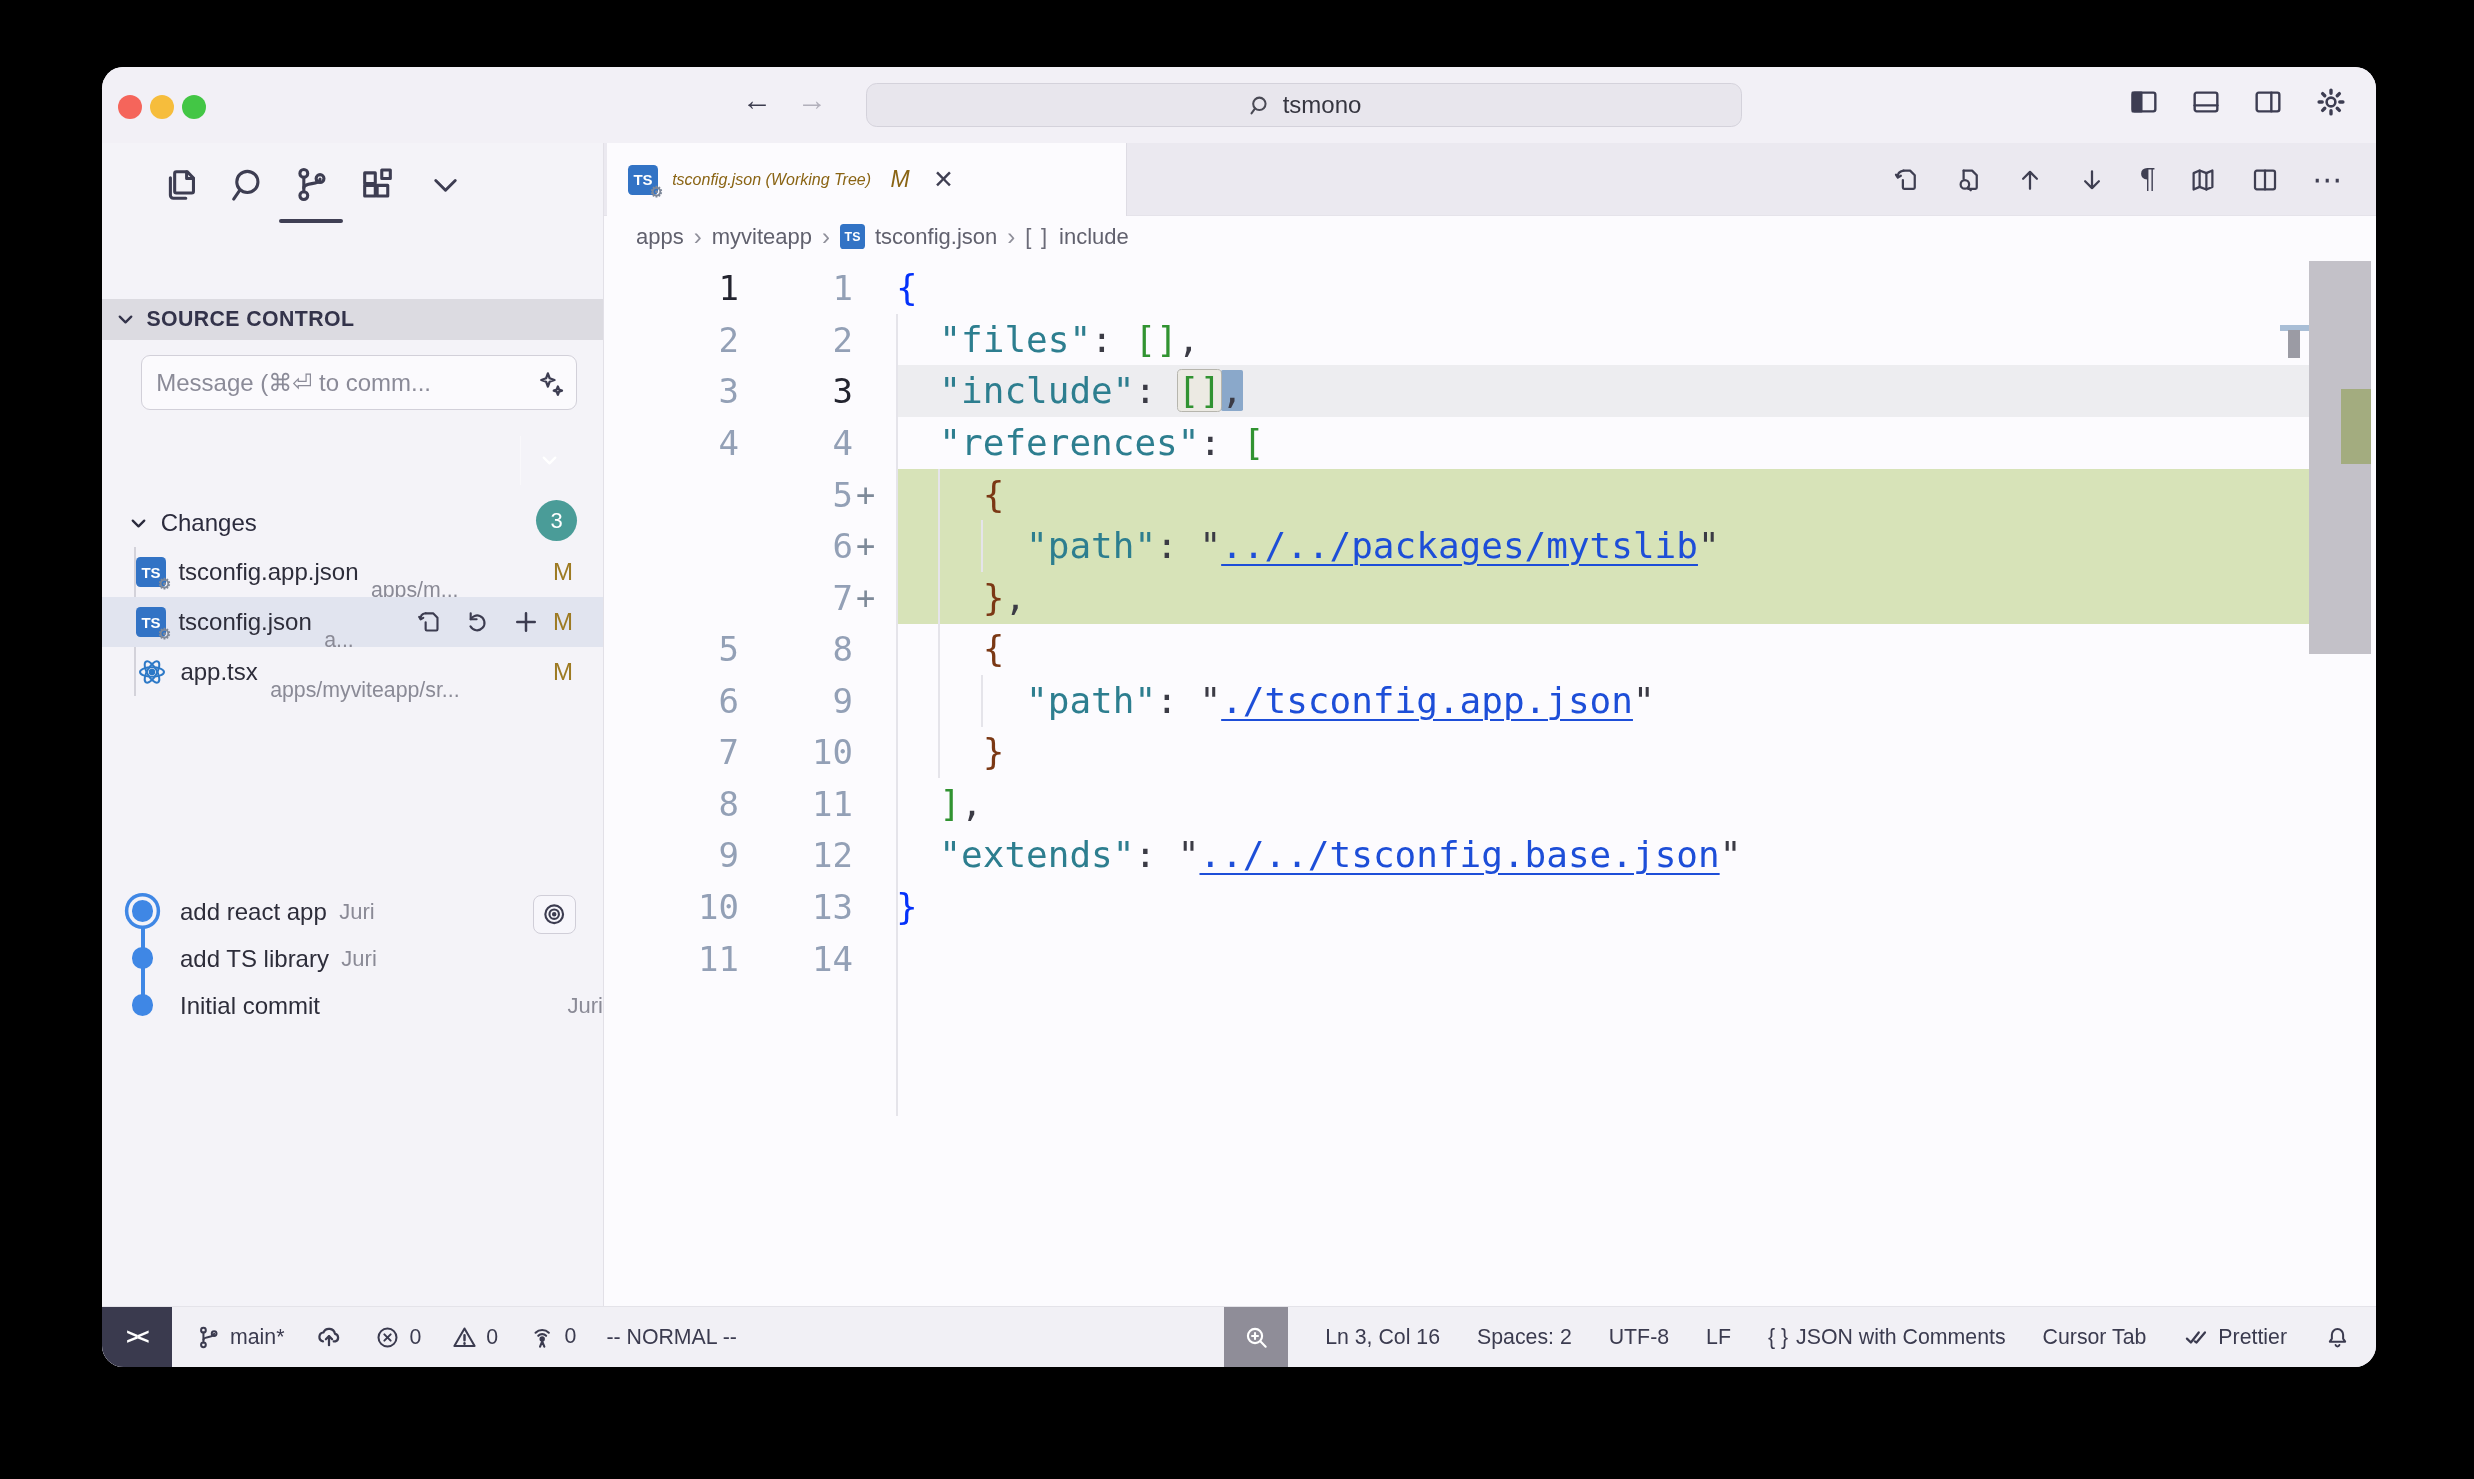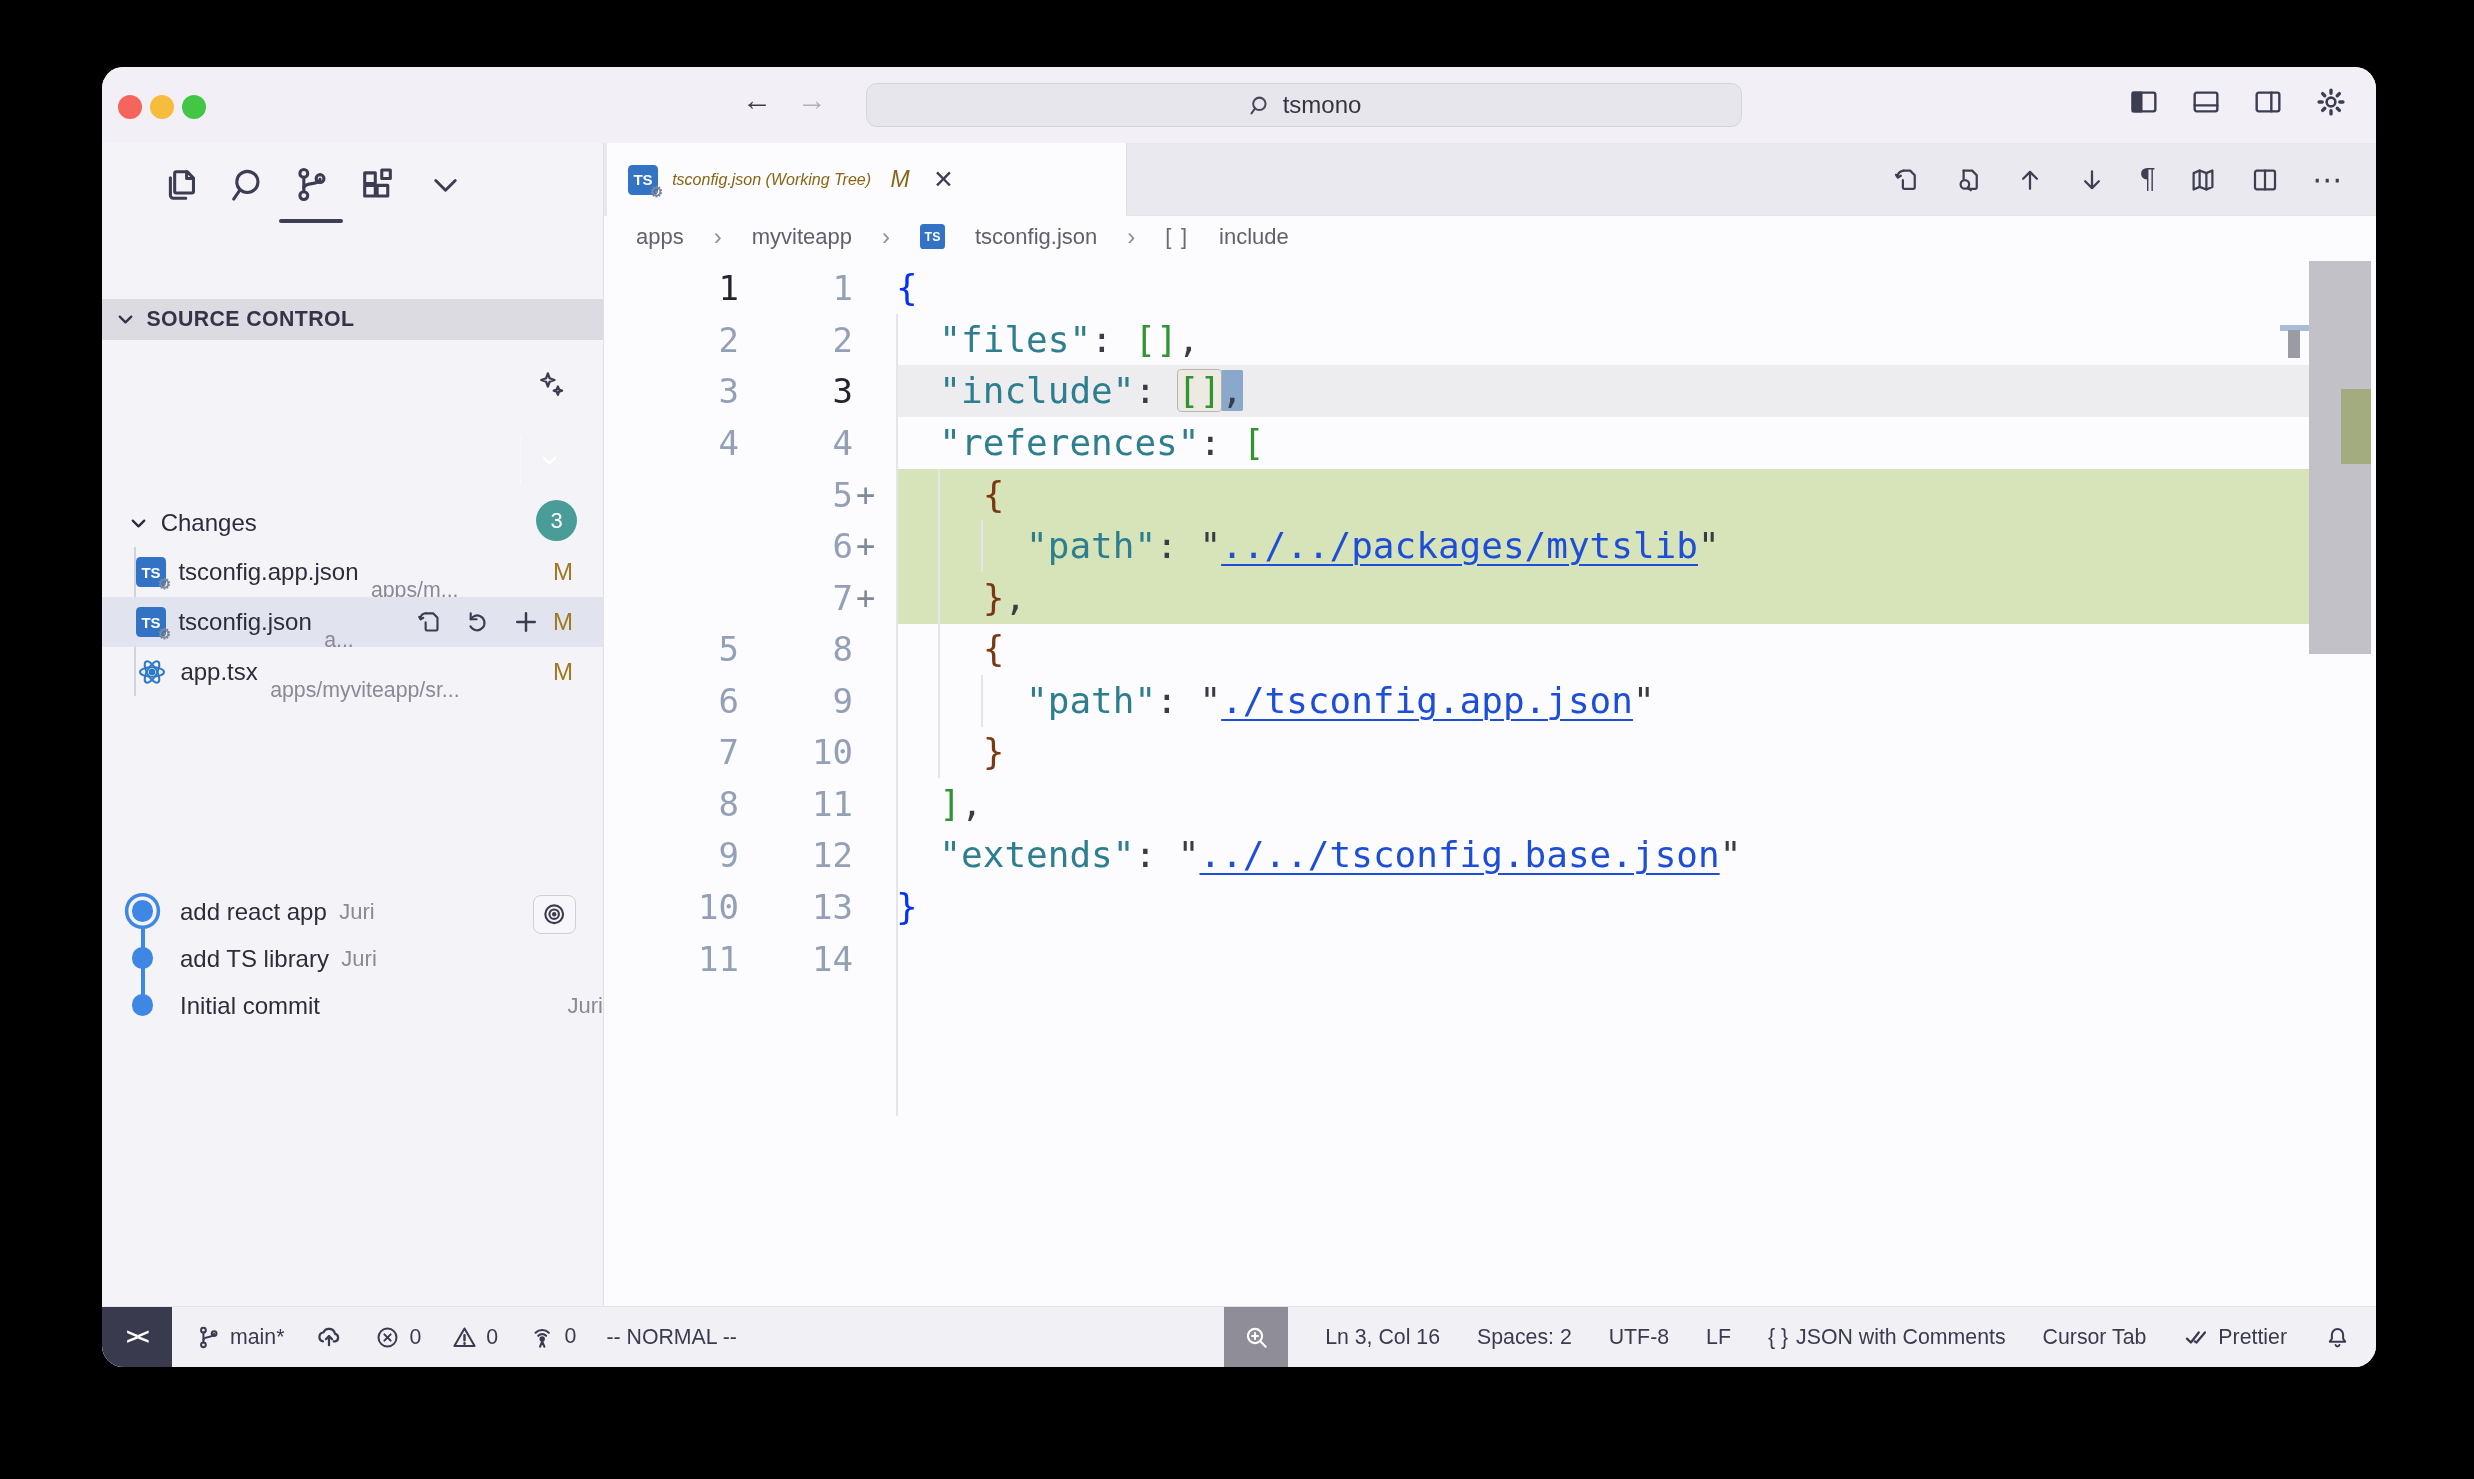--- a/index.html
+++ b/index.html
@@ -68,21 +68,21 @@
   
   .tabbar{position:absolute;left:0;top:0;width:100%;height:73px;background:#ebe9f0;border-bottom:1.8px solid #e5e3ea;}
   .tab{position:absolute;left:2.7px;top:0;height:73px;width:520px;background:#fcfbfe;display:flex;align-items:center;
     gap:14.2px;padding:0 18px 0 21.3px;border-right:1.8px solid #dedce4;}
   .tab .lbl{font-style:italic;color:#8a6414;font-size:16px;}
   .tab .m{color:#8a6414;font-size:23px;font-style:italic;margin-left:5.3px;}
   .tab .close{color:#3f3f52;font-size:25px;margin-left:9px;}
   .ed-icons{position:absolute;right:32px;top:0;height:73px;display:flex;align-items:center;gap:32px;color:#3f3f52;}
   
   .breadcrumbs{position:absolute;left:0;top:73px;width:100%;height:41px;display:flex;align-items:center;
-    gap:30px;padding-left:32px;font-size:22px;color:#61616e;background:#fcfbfe;}
+    gap:10px;padding-left:32px;font-size:22px;color:#61616e;background:#fcfbfe;}
   .breadcrumbs .sep{color:#8f8f9a;font-size:24px;}
   .breadcrumbs .sym{color:#6b6b78;letter-spacing:1.8px;}
   .bc-ts{width:25px;height:25px;background:#3273c5;border-radius:3.6px;color:#fff;font-weight:bold;font-size:12.4px;
     display:flex;align-items:center;justify-content:center;}
   
   .code-area{position:absolute;left:0;top:114px;right:0;bottom:0;overflow:hidden;
     font-family:"DejaVu Sans Mono",monospace;}
   .band{position:absolute;left:292px;width:1413px;}
   .band.cur{top:108px;height:52px;background:#ededf0;}
   .band.added{top:212px;height:155px;background:#d7e3b8;}
@@ -210,20 +210,21 @@
 
       <div class="sec-head" style="top:156px">
         <span class="icon">
             <svg width="23" height="23" viewBox="0 0 24 24" fill="none" stroke="currentColor" stroke-width="2.4" stroke-linecap="round" stroke-linejoin="round">
               <path d="M6 9 12 15 18 9"></path>
             </svg>
           </span>
         <span>SOURCE CONTROL</span>
       </div>
 
+      <input class="msg-input" placeholder="Message (⌘⏎ to comm..." style="">
       <span class="sparkle icon">
           <svg width="30" height="30" viewBox="0 0 24 24" fill="none" stroke="currentColor" stroke-width="1.8" stroke-linecap="round" stroke-linejoin="round">
             <path d="M9.5 3.5l1.4 3.9 3.9 1.4-3.9 1.4-1.4 3.9-1.4-3.9-3.9-1.4 3.9-1.4z"></path>
             <path d="M17.5 14l.9 2.4 2.4.9-2.4.9-.9 2.4-.9-2.4-2.4-.9 2.4-.9z"></path>
           </svg>
         </span>
 
       <div class="commit-split">
         <span class="icon">
             <svg width="23" height="23" viewBox="0 0 24 24" fill="none" stroke="currentColor" stroke-width="2.4" stroke-linecap="round" stroke-linejoin="round">

